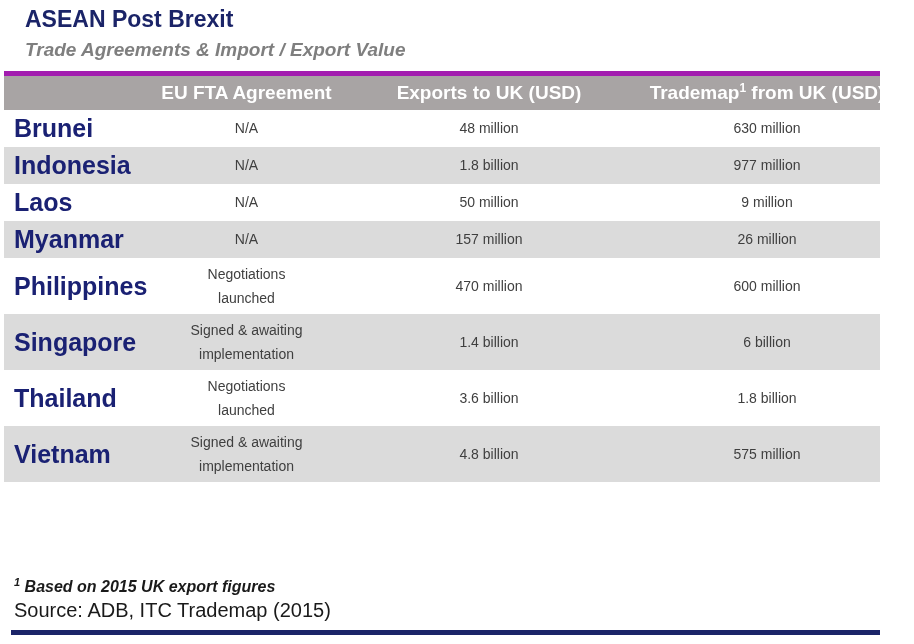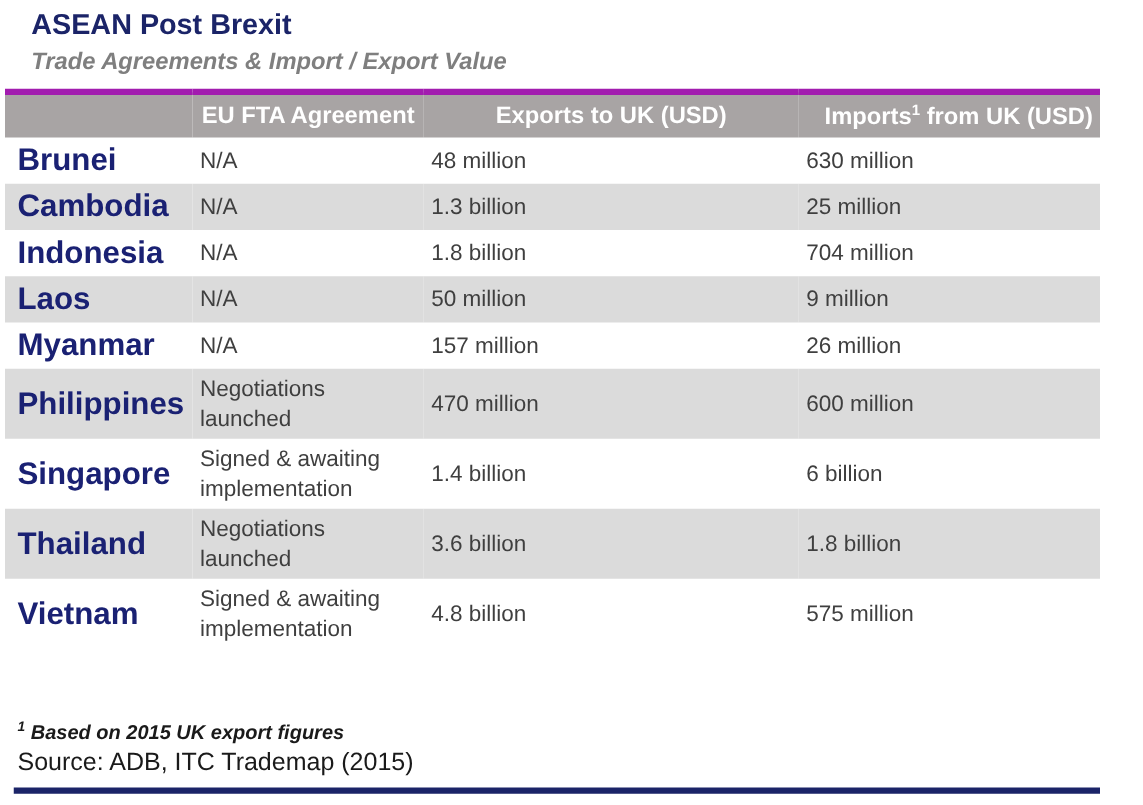--- a/index.html
+++ b/index.html
@@ -50,24 +50,24 @@
     text-align: center;
     height: 36px;
     box-sizing: border-box;
     padding: 0 6px;
   }
   thead th sup { font-size: 12px; }
   tbody td {
     box-sizing: border-box;
     height: 37px;
     padding: 4px 6px;
-    font-size: 18px;
+    font-size: 14px;
     line-height: 24px;
     color: #3f3f3f;
-    text-align: left;
+    text-align: center;
     vertical-align: middle;
   }
   tbody tr:nth-child(even) { background: #dbdbdb; }
   td.country {
     text-align: left;
     padding-left: 10px;
     font-weight: bold;
     font-size: 25px;
     color: #1a2173;
   }
@@ -111,41 +111,35 @@
       <col class="c1">
         <col class="c2">
         <col class="c3">
         <col class="c4">
     </colgroup>
     <thead>
       <tr>
         <th></th>
         <th>EU FTA Agreement</th>
         <th>Exports to UK (USD)</th>
-        <th><span>Imports</span><sup>1</sup><span> from UK (USD)</span></th>
+        <th><span>Trademap</span><sup>1</sup><span> from UK (USD)</span></th>
       </tr>
     </thead>
     <tbody>
       <tr>
         <td class="country">Brunei</td>
         <td class="fta">N/A</td>
         <td>48 million</td>
         <td>630 million</td>
       </tr>
       <tr>
-        <td class="country">Cambodia</td>
-        <td class="fta">N/A</td>
-        <td>1.3 billion</td>
-        <td>25 million</td>
-      </tr>
-      <tr>
         <td class="country">Indonesia</td>
         <td class="fta">N/A</td>
         <td>1.8 billion</td>
-        <td>704 million</td>
+        <td>977 million</td>
       </tr>
       <tr>
         <td class="country">Laos</td>
         <td class="fta">N/A</td>
         <td>50 million</td>
         <td>9 million</td>
       </tr>
       <tr>
         <td class="country">Myanmar</td>
         <td class="fta">N/A</td>

